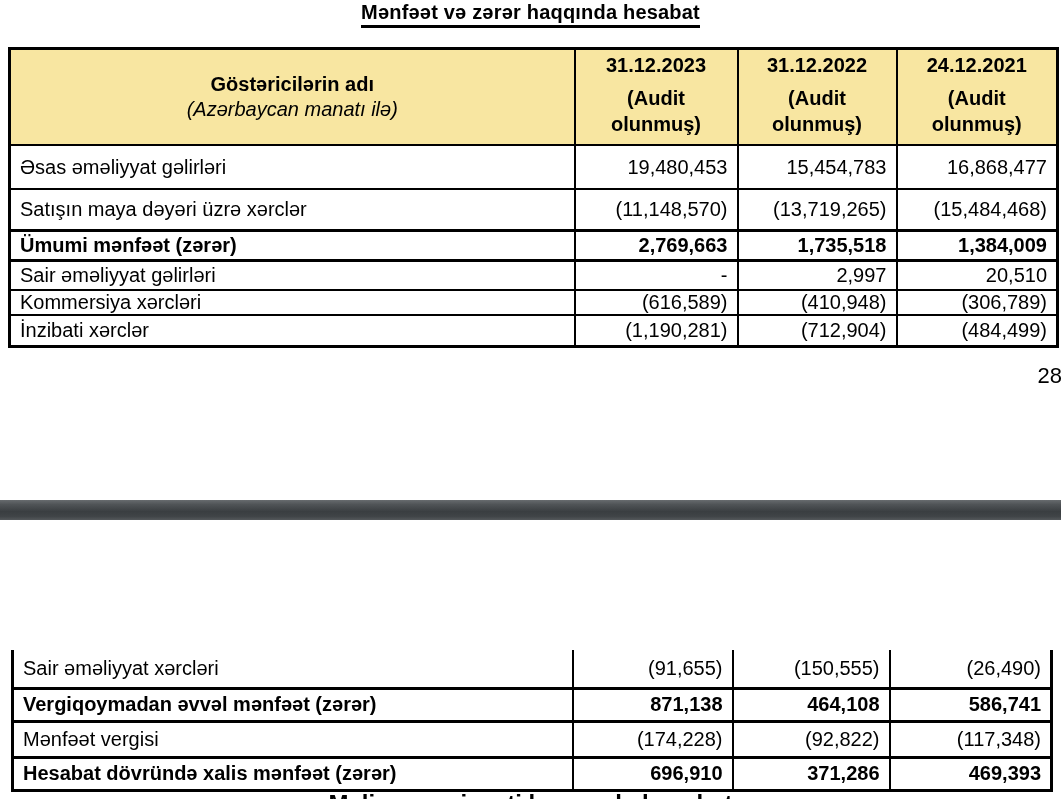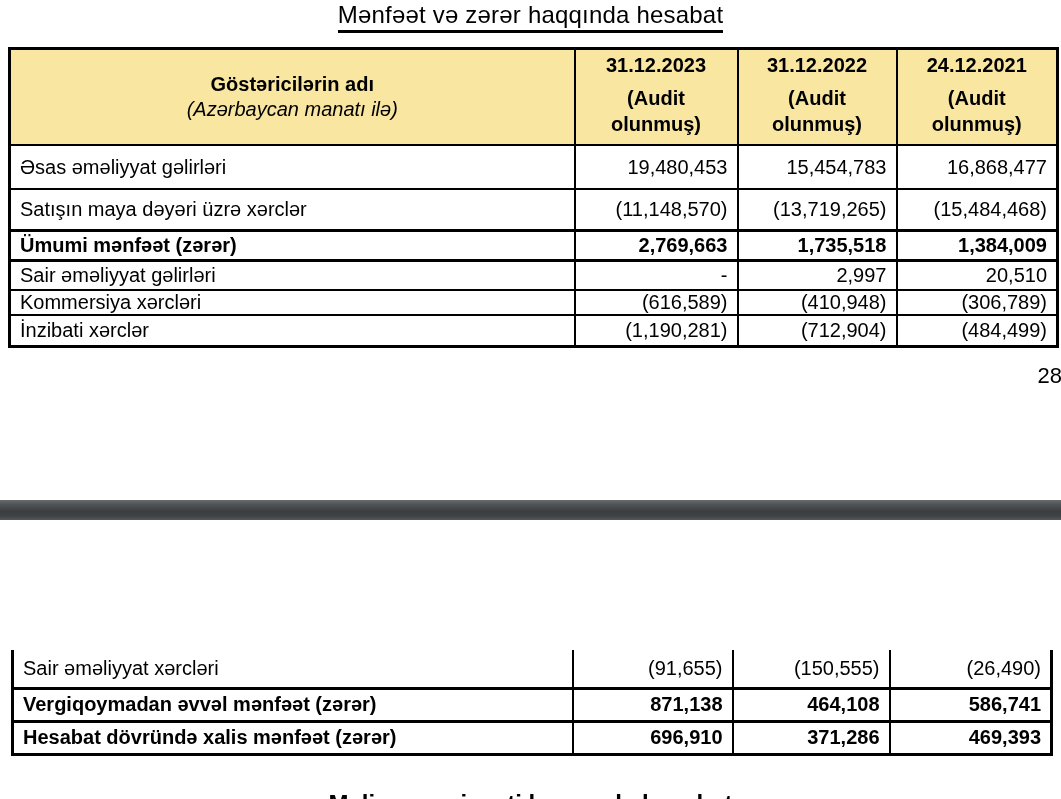--- a/index.html
+++ b/index.html
@@ -6,21 +6,21 @@
   html,body { background:#ffffff; }
   body { font-family:"Liberation Sans", sans-serif; color:#000; }
   #page {
     position:relative; width:1061px; height:799px;
     background:#ffffff; overflow:hidden;
   }
 
   
   .doc-title {
     position:absolute; top:1px; left:0; width:100%;
-    text-align:center; font-size:24px; font-weight:normal;
+    text-align:center; font-size:20px; font-weight:bold;
     letter-spacing:0.2px;
   }
   .doc-title .u {
     border-bottom:3px solid #000; padding-bottom:2px;
   }
 
   
   table.fin {
     position:absolute; border-collapse:collapse; table-layout:fixed;
     font-size:20px; color:#000; background:#fff;padding-left:33px;
@@ -154,20 +154,26 @@
       <td class="num">(91,655)</td>
       <td class="num">(150,555)</td>
       <td class="num">(26,490)</td>
     </tr>
     <tr class="bold-row" style="height:33px">
       <td class="lbl">Vergiqoymadan əvvəl mənfəət (zərər)</td>
       <td class="num">871,138</td>
       <td class="num">464,108</td>
       <td class="num">586,741</td>
     </tr>
+    <tr style="height:36px">
+      <td class="lbl">Mənfəət vergisi</td>
+      <td class="num">(174,228)</td>
+      <td class="num">(92,822)</td>
+      <td class="num">(117,348)</td>
+    </tr>
     <tr class="bold-row" style="height:33px">
       <td class="lbl">Hesabat dövründə xalis mənfəət (zərər)</td>
       <td class="num">696,910</td>
       <td class="num">371,286</td>
       <td class="num">469,393</td>
     </tr>
   </tbody>
     </table>
 
   <div class="next-heading">

